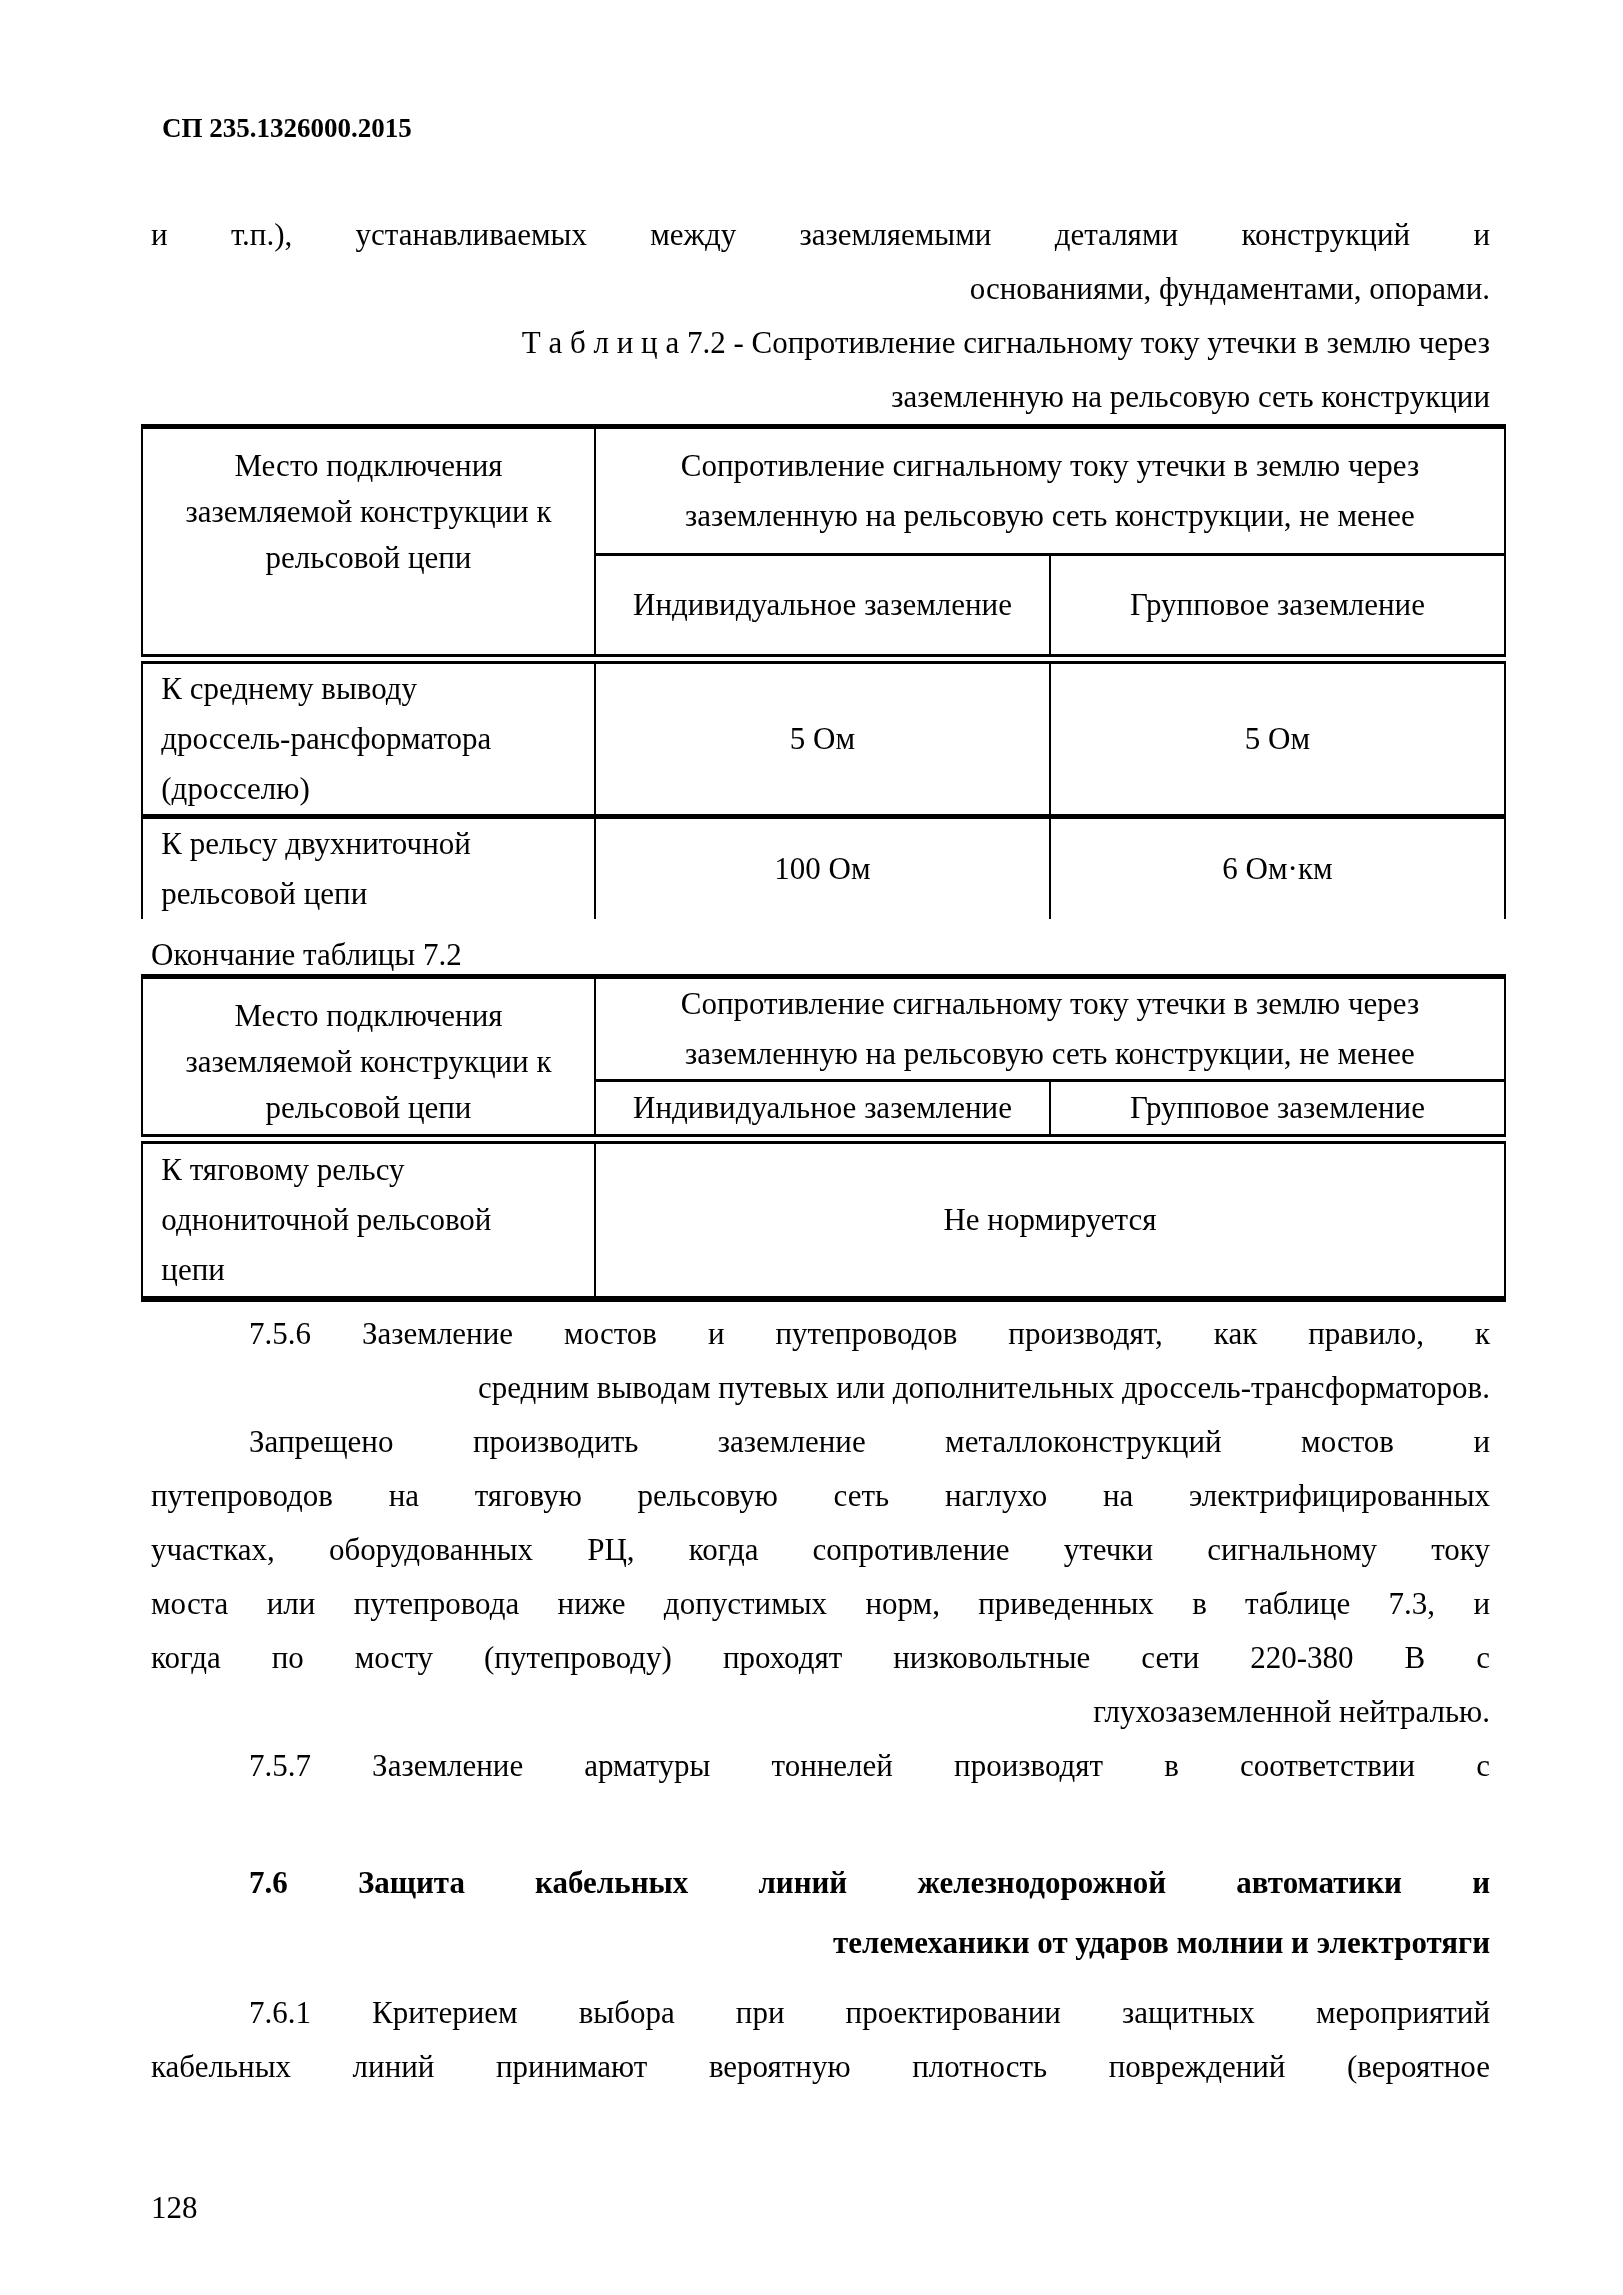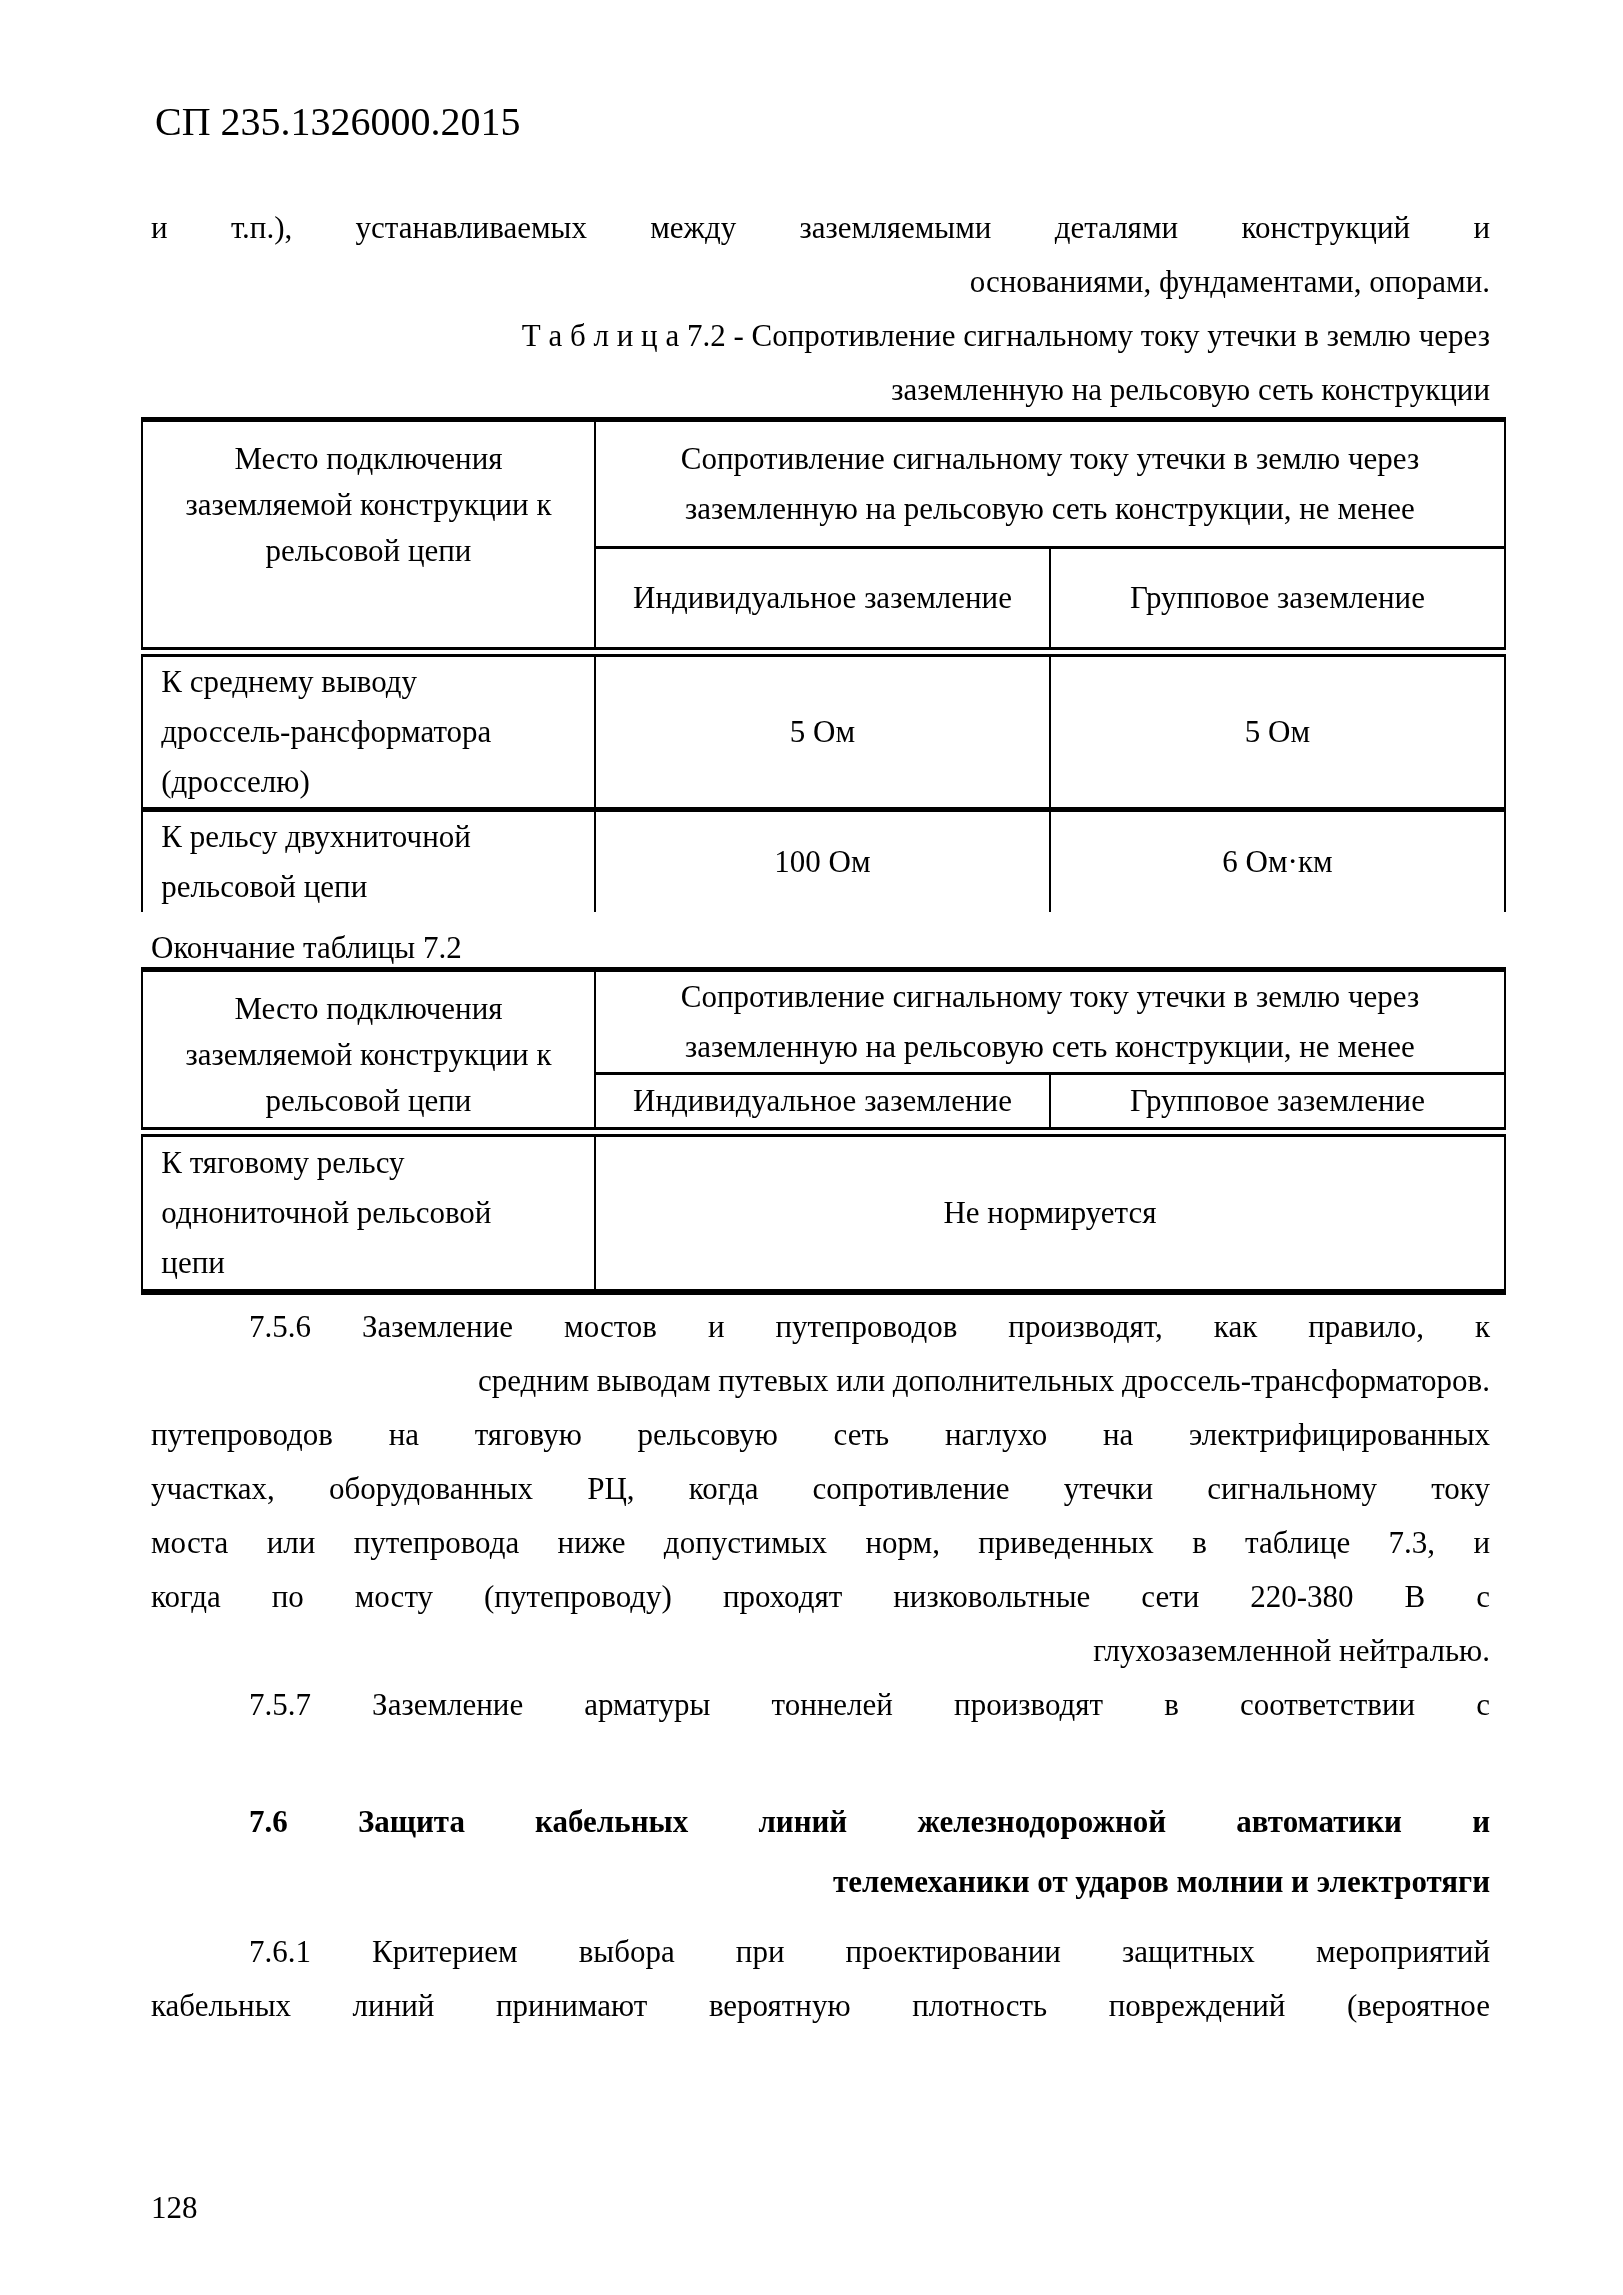--- a/index.html
+++ b/index.html
@@ -1,21 +1,21 @@
 <!DOCTYPE html>
 <html style="font-size:10.5px"><head>
 <meta charset="utf-8">
 <style>
   html,body { margin:0; padding:0; background:#ffffff; }
   .page {
     position:relative; width:1623px; height:2295px; background:#ffffff; color:#000;
     font-family:"Liberation Serif","DejaVu Serif",serif; overflow:hidden;
   }
   .content { padding:98px 133px 0 151px; }
-  .doc-code { font-size:40px; font-weight:normal; line-height:39px; margin:4px; }
+  .doc-code { font-size:27px; font-weight:bold; line-height:39px; margin:11px; }
   .block { margin:0; }
   .line { display:block; font-size:31px; line-height:54px; text-align:right; }
   .line.j { text-align:justify; text-align-last:justify; }
   .line.ind { text-indent:98px; }
   .line.b { font-weight:bold; line-height:60px; }
   .mt-intro { margin-top:60px; }
   .mt-p756 { margin-top:5.2px; }
   .mt-h76 { margin-top:60px; }
   .mt-p761 { margin-top:13px; }
   .note { font-size:31px; line-height:39px; margin:15.7px 0 0 151px; }
@@ -126,20 +126,21 @@
     </tbody>
   </table>
 
   <div class="content" style="padding-top:0;">
     <div class="block mt-p756">
       <span class="line j ind">7.5.6 Заземление мостов и путепроводов производят, как правило, к</span>
       <span class="line">средним выводам путевых или дополнительных дроссель-трансформаторов.</span>
     </div>
 
     <div class="block">
+      <span class="line j ind">Запрещено производить заземление металлоконструкций мостов и</span>
       <span class="line j">путепроводов на тяговую рельсовую сеть наглухо на электрифицированных</span>
       <span class="line j">участках, оборудованных РЦ, когда сопротивление утечки сигнальному току</span>
       <span class="line j">моста или путепровода ниже допустимых норм, приведенных в таблице 7.3,  и</span>
       <span class="line j">когда по мосту (путепроводу) проходят низковольтные сети 220-380 В с</span>
       <span class="line">глухозаземленной нейтралью.</span>
     </div>
 
     <div class="block">
       <span class="line j ind">7.5.7 Заземление арматуры тоннелей производят в соответствии с</span>
     </div>

